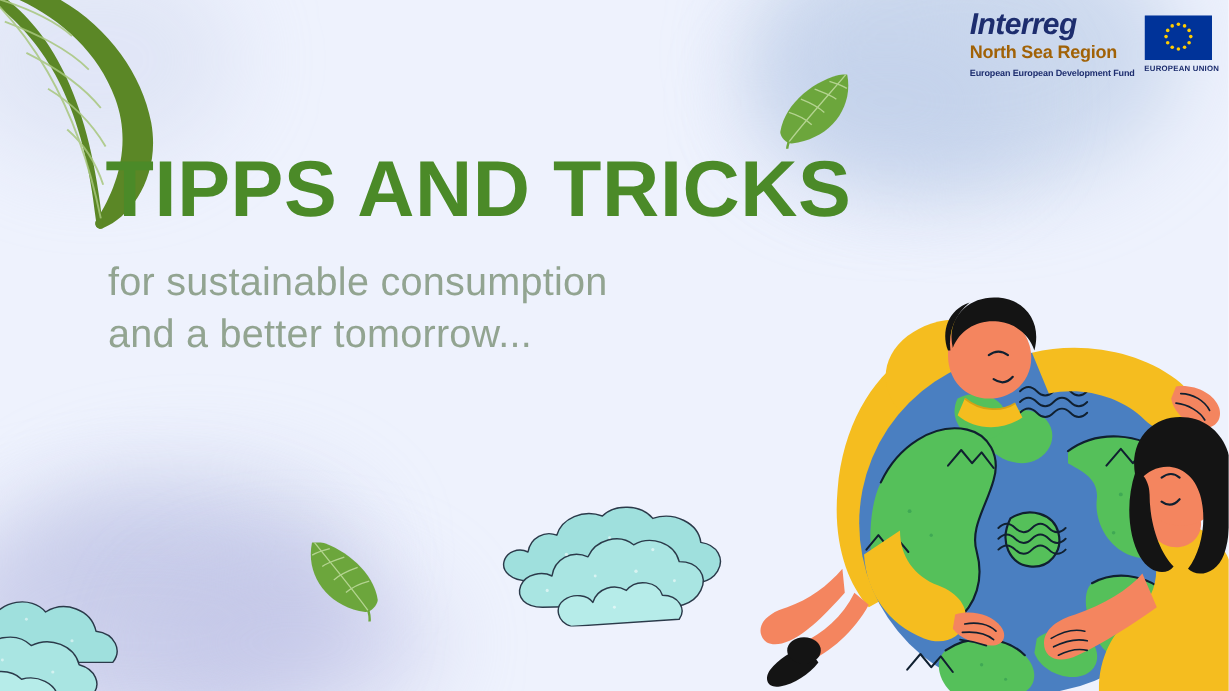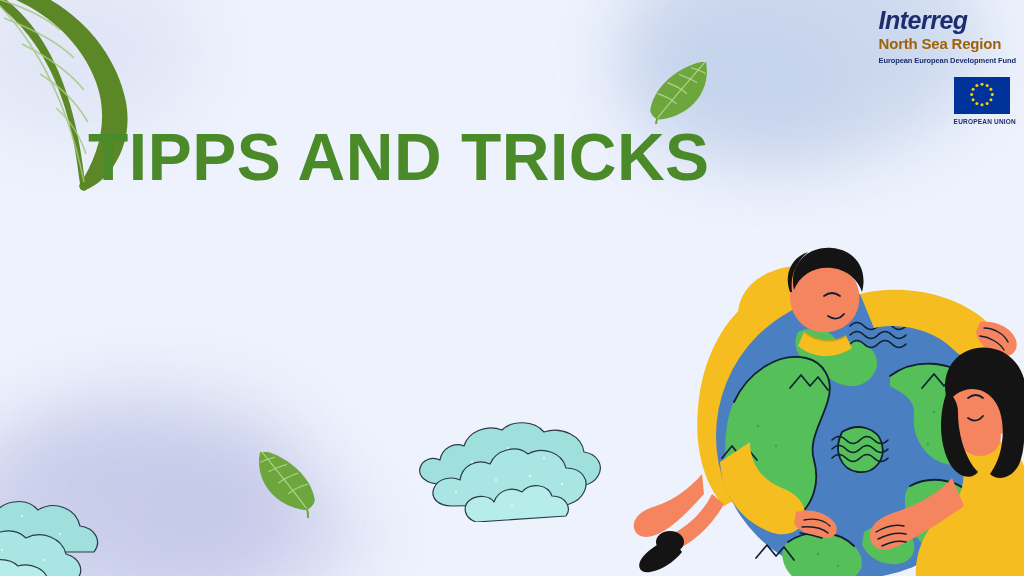--- a/index.html
+++ b/index.html
@@ -84,23 +84,22 @@
     letter-spacing: 0.2px;
     white-space: pre-line;
   }
 
   
   #logo-block {
     position: absolute;
     right: 8px;
     top: 6px;
     display: flex;
-    align-items: flex-end;
+    align-items: center;
     gap: 8px;
-    flex-direction: column;
   }
   #interreg-wordmark {
     text-align: left;
     padding-top: 2px;
   }
   .ir-line1 {
     font-size: 25px;
     font-weight: 700;
     color: #1d2d6e;
     letter-spacing: -0.5px;
@@ -385,20 +384,22 @@
              C242 288 254 280 268 276 C292 268 312 256 324 242 Z" fill="#f4855f"></path>
     <g fill="none" stroke="#102030" stroke-width="1.4" stroke-linecap="round">
       <path d="M248 296 C258 290 268 288 276 290"></path>
       <path d="M250 303 C260 298 270 296 278 298"></path>
       <path d="M254 310 C262 306 270 304 278 306"></path>
     </g>
   </svg>
 
   <div id="headline">TIPPS AND TRICKS</div>
 
+  <div id="subhead">for sustainable consumption
+and a better tomorrow...</div>
 
   <div id="logo-block">
 
     <div id="interreg-wordmark">
       <div class="ir-line1">Interreg</div>
       <div class="ir-line2">North Sea Region</div>
       <div class="ir-line3">European European Development Fund</div>
     </div>
 
     <div id="eu-block">

